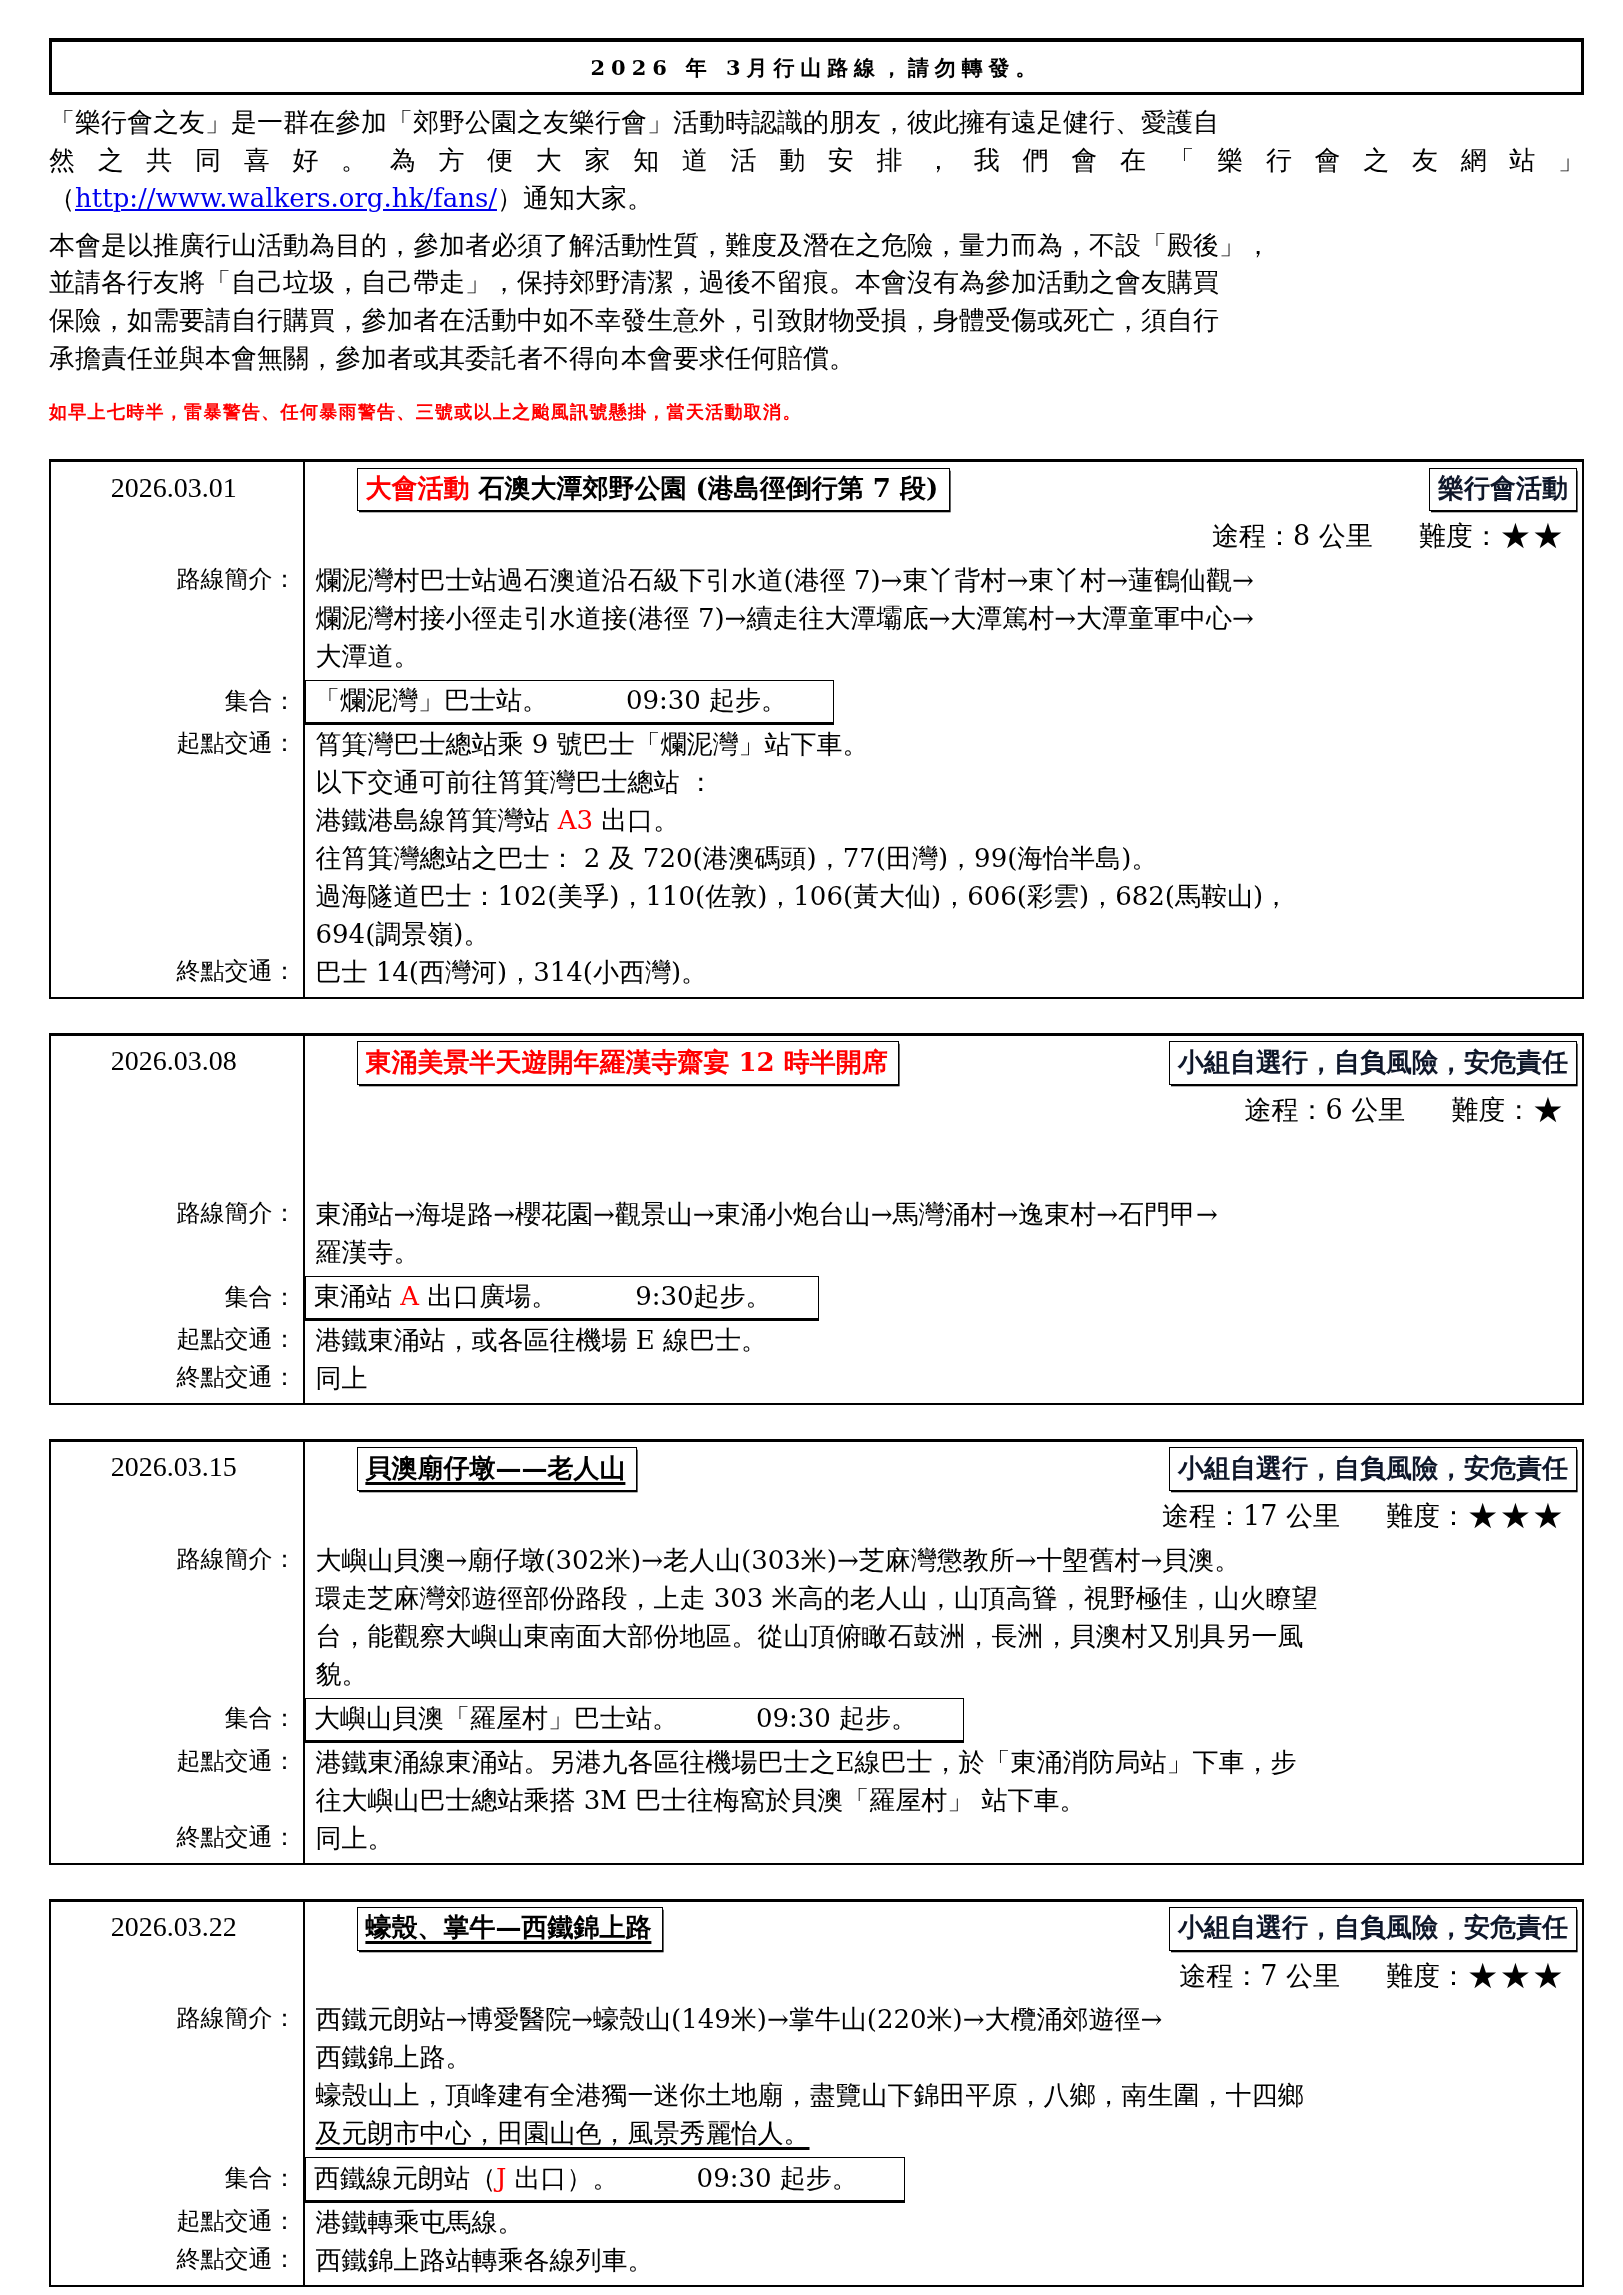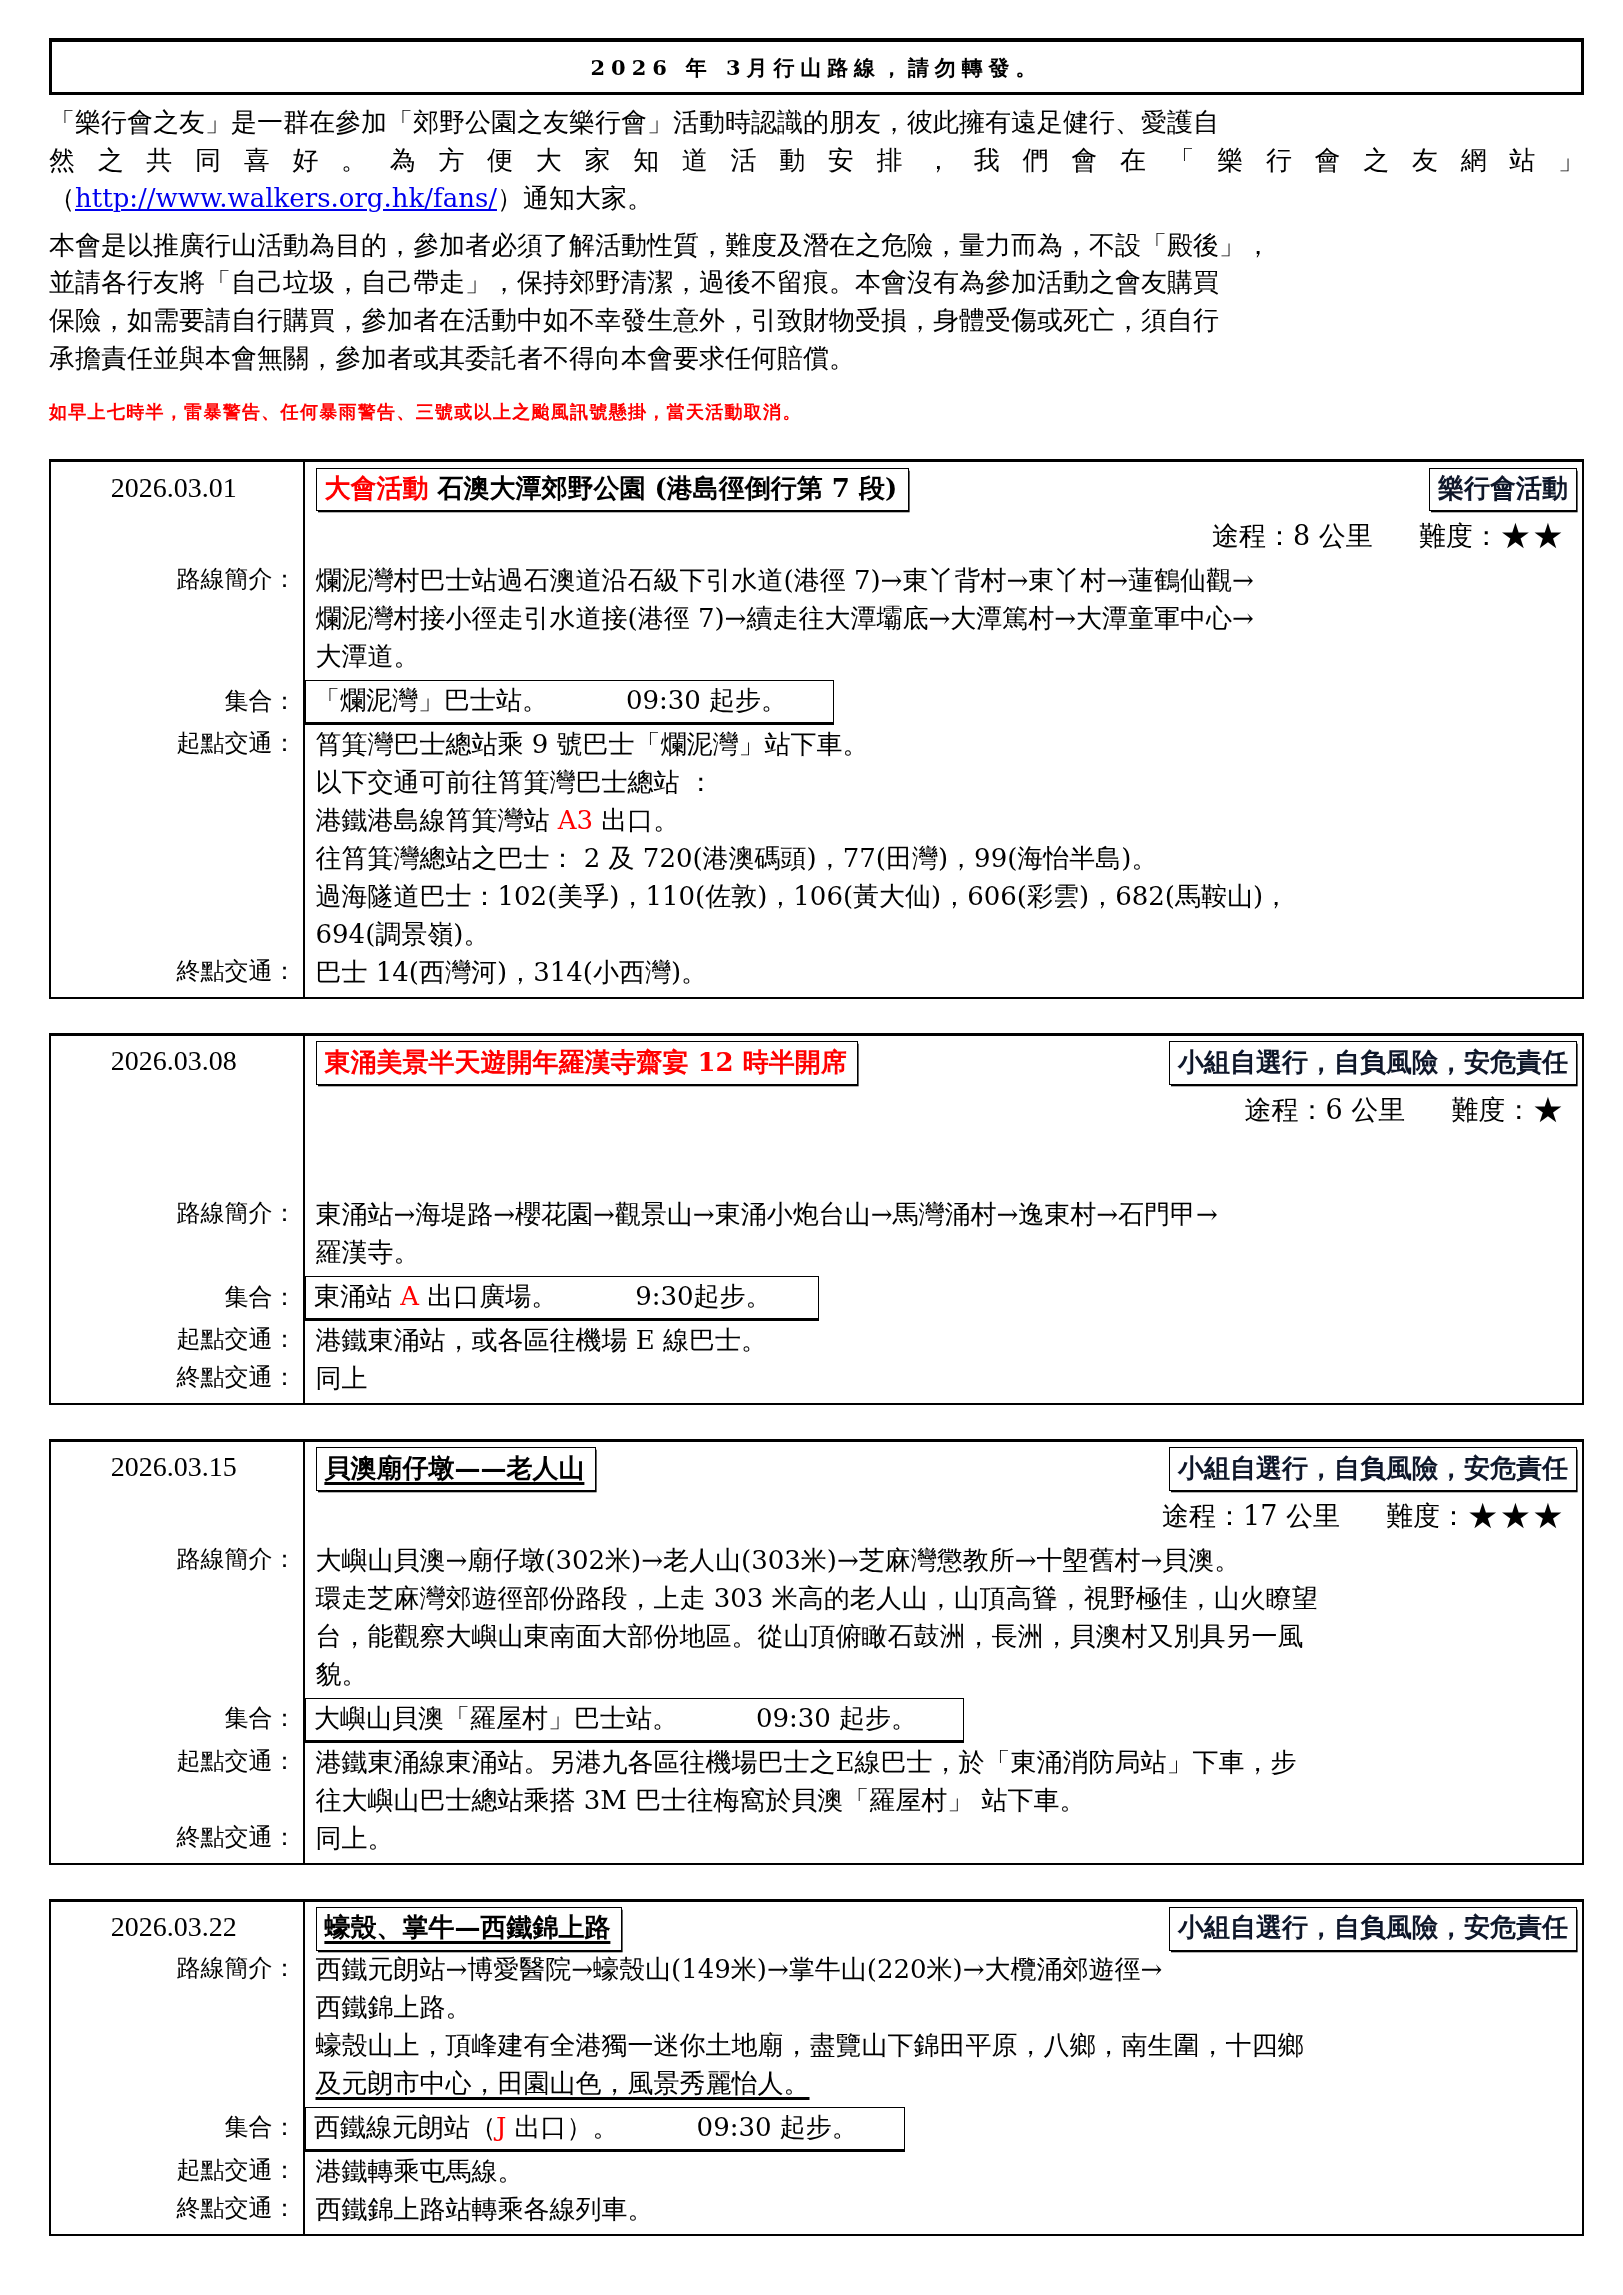--- a/index.html
+++ b/index.html
@@ -14,21 +14,21 @@
   .stretch{text-align:justify;text-align-last:justify;}
   .url{color:#0000ee;}
   .warning{margin:22px 0 27.5px 0;color:#f00;font-weight:bold;font-size:18px;letter-spacing:1.3px;}
 
   
   .sec{border:2px solid #000;border-top-width:3.3px;margin-top:34px;background:#fff;}
   .row{display:flex;align-items:stretch;}
   .lc{flex:none;width:254px;border-right:2px solid #000;text-align:right;padding:0 6.5px 0 0;box-sizing:border-box;}
   .rc{flex:1;padding-left:10.5px;min-width:0;}
   .datecell{text-align:center;font-family:"Liberation Serif","DejaVu Serif",serif;font-size:28px;padding-top:5.2px;}
-  .titlerow{display:flex;justify-content:space-between;align-items:flex-start;padding-top:5.2px;padding-right:5.2px;}
+  .titlerow{display:flex;justify-content:space-between;align-items:flex-start;padding-top:5.2px;padding-right:5.2px;margin-left:41px;}
   .tbox{display:inline-block;border:1.3px solid #000;box-shadow:1.3px 2px 0 -0.7px #000;padding:1.3px 10.5px 2.6px 7.9px;font-weight:bold;background:#fff;white-space:nowrap;}
   .badge{display:inline-block;border:1.3px solid #000;box-shadow:1.3px 2px 0 -0.7px #000;padding:1.3px 7.9px 2.6px 7.9px;color:#0f172a;font-weight:bold;background:#fff;white-space:nowrap;margin-left:13px;}
   .red{color:#f00;}
   .u{text-decoration:underline;text-decoration-thickness:2.6px;text-underline-offset:5.2px;}
   .metrics{text-align:right;padding-right:17px;min-height:48px;font-size:27px;}
   .metrics.tall{min-height:111px;}
   .msp{display:inline-block;width:46px;}
   .stars{font-family:"DejaVu Sans","Liberation Sans",sans-serif;font-size:35px;letter-spacing:1.3px;vertical-align:-2.6px;}
   .lbl{font-size:24px;}
   .bl{min-height:38px;}
@@ -183,20 +183,24 @@
 
   <section class="sec">
     <div class="row">
       <div class="lc datecell">2026.03.22</div>
       <div class="rc titlerow">
         <span class="tbox"><span class="red"></span><span class="u">蠔殼、掌牛—西鐵錦上路</span></span>
         <span class="badge">小組自選行，自負風險，安危責任</span>
       </div>
     </div>
     <div class="row">
+      <div class="lc"></div>
+      <div class="rc metrics"><span>途程：7 公里</span><span class="msp"></span><span>難度：</span><span class="stars">★★★</span></div>
+    </div>
+    <div class="row">
       <div class="lc lbl">路線簡介：</div>
       <div class="rc">
         <div class="bl">西鐵元朗站→博愛醫院→蠔殼山(149米)→掌牛山(220米)→大欖涌郊遊徑→</div>
         <div class="bl">西鐵錦上路。</div>
         <div class="bl">蠔殼山上，頂峰建有全港獨一迷你土地廟，盡覽山下錦田平原，八鄉，南生圍，十四鄉</div>
         <div class="bl u">及元朗市中心，田園山色，風景秀麗怡人。</div>
       </div>
     </div>
     <div class="row vc">
       <div class="lc lbl">集合：</div>

